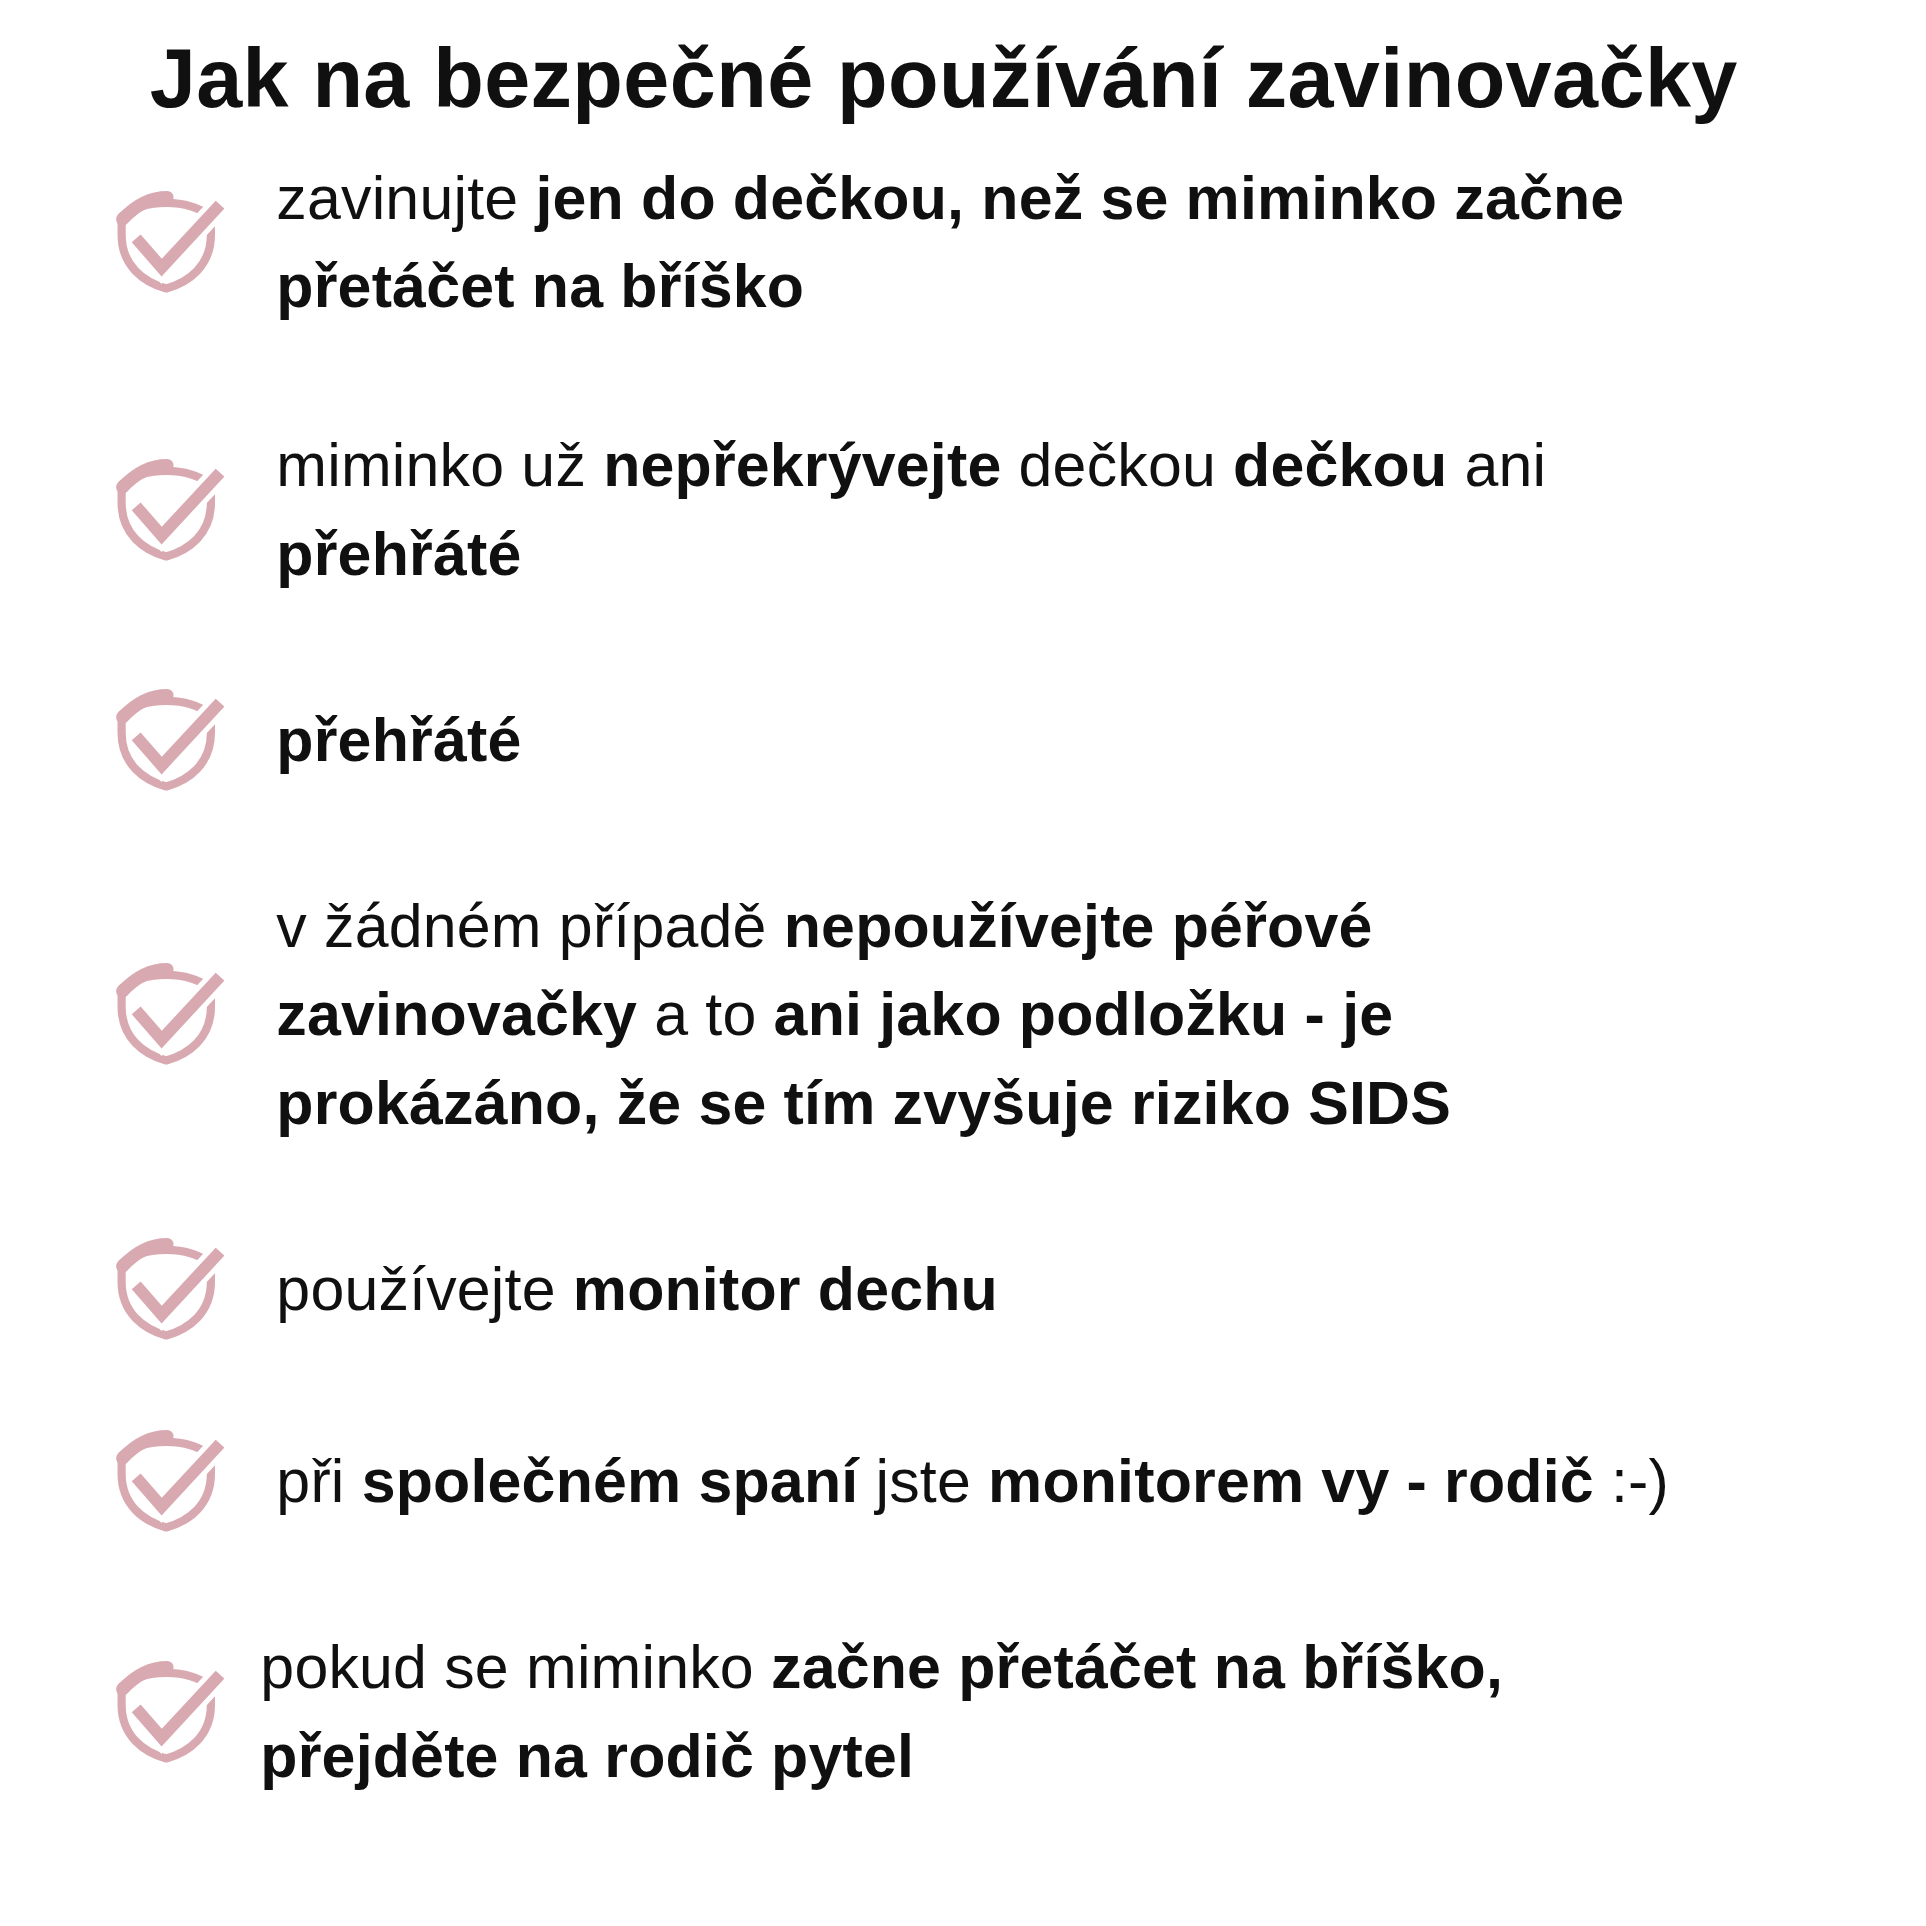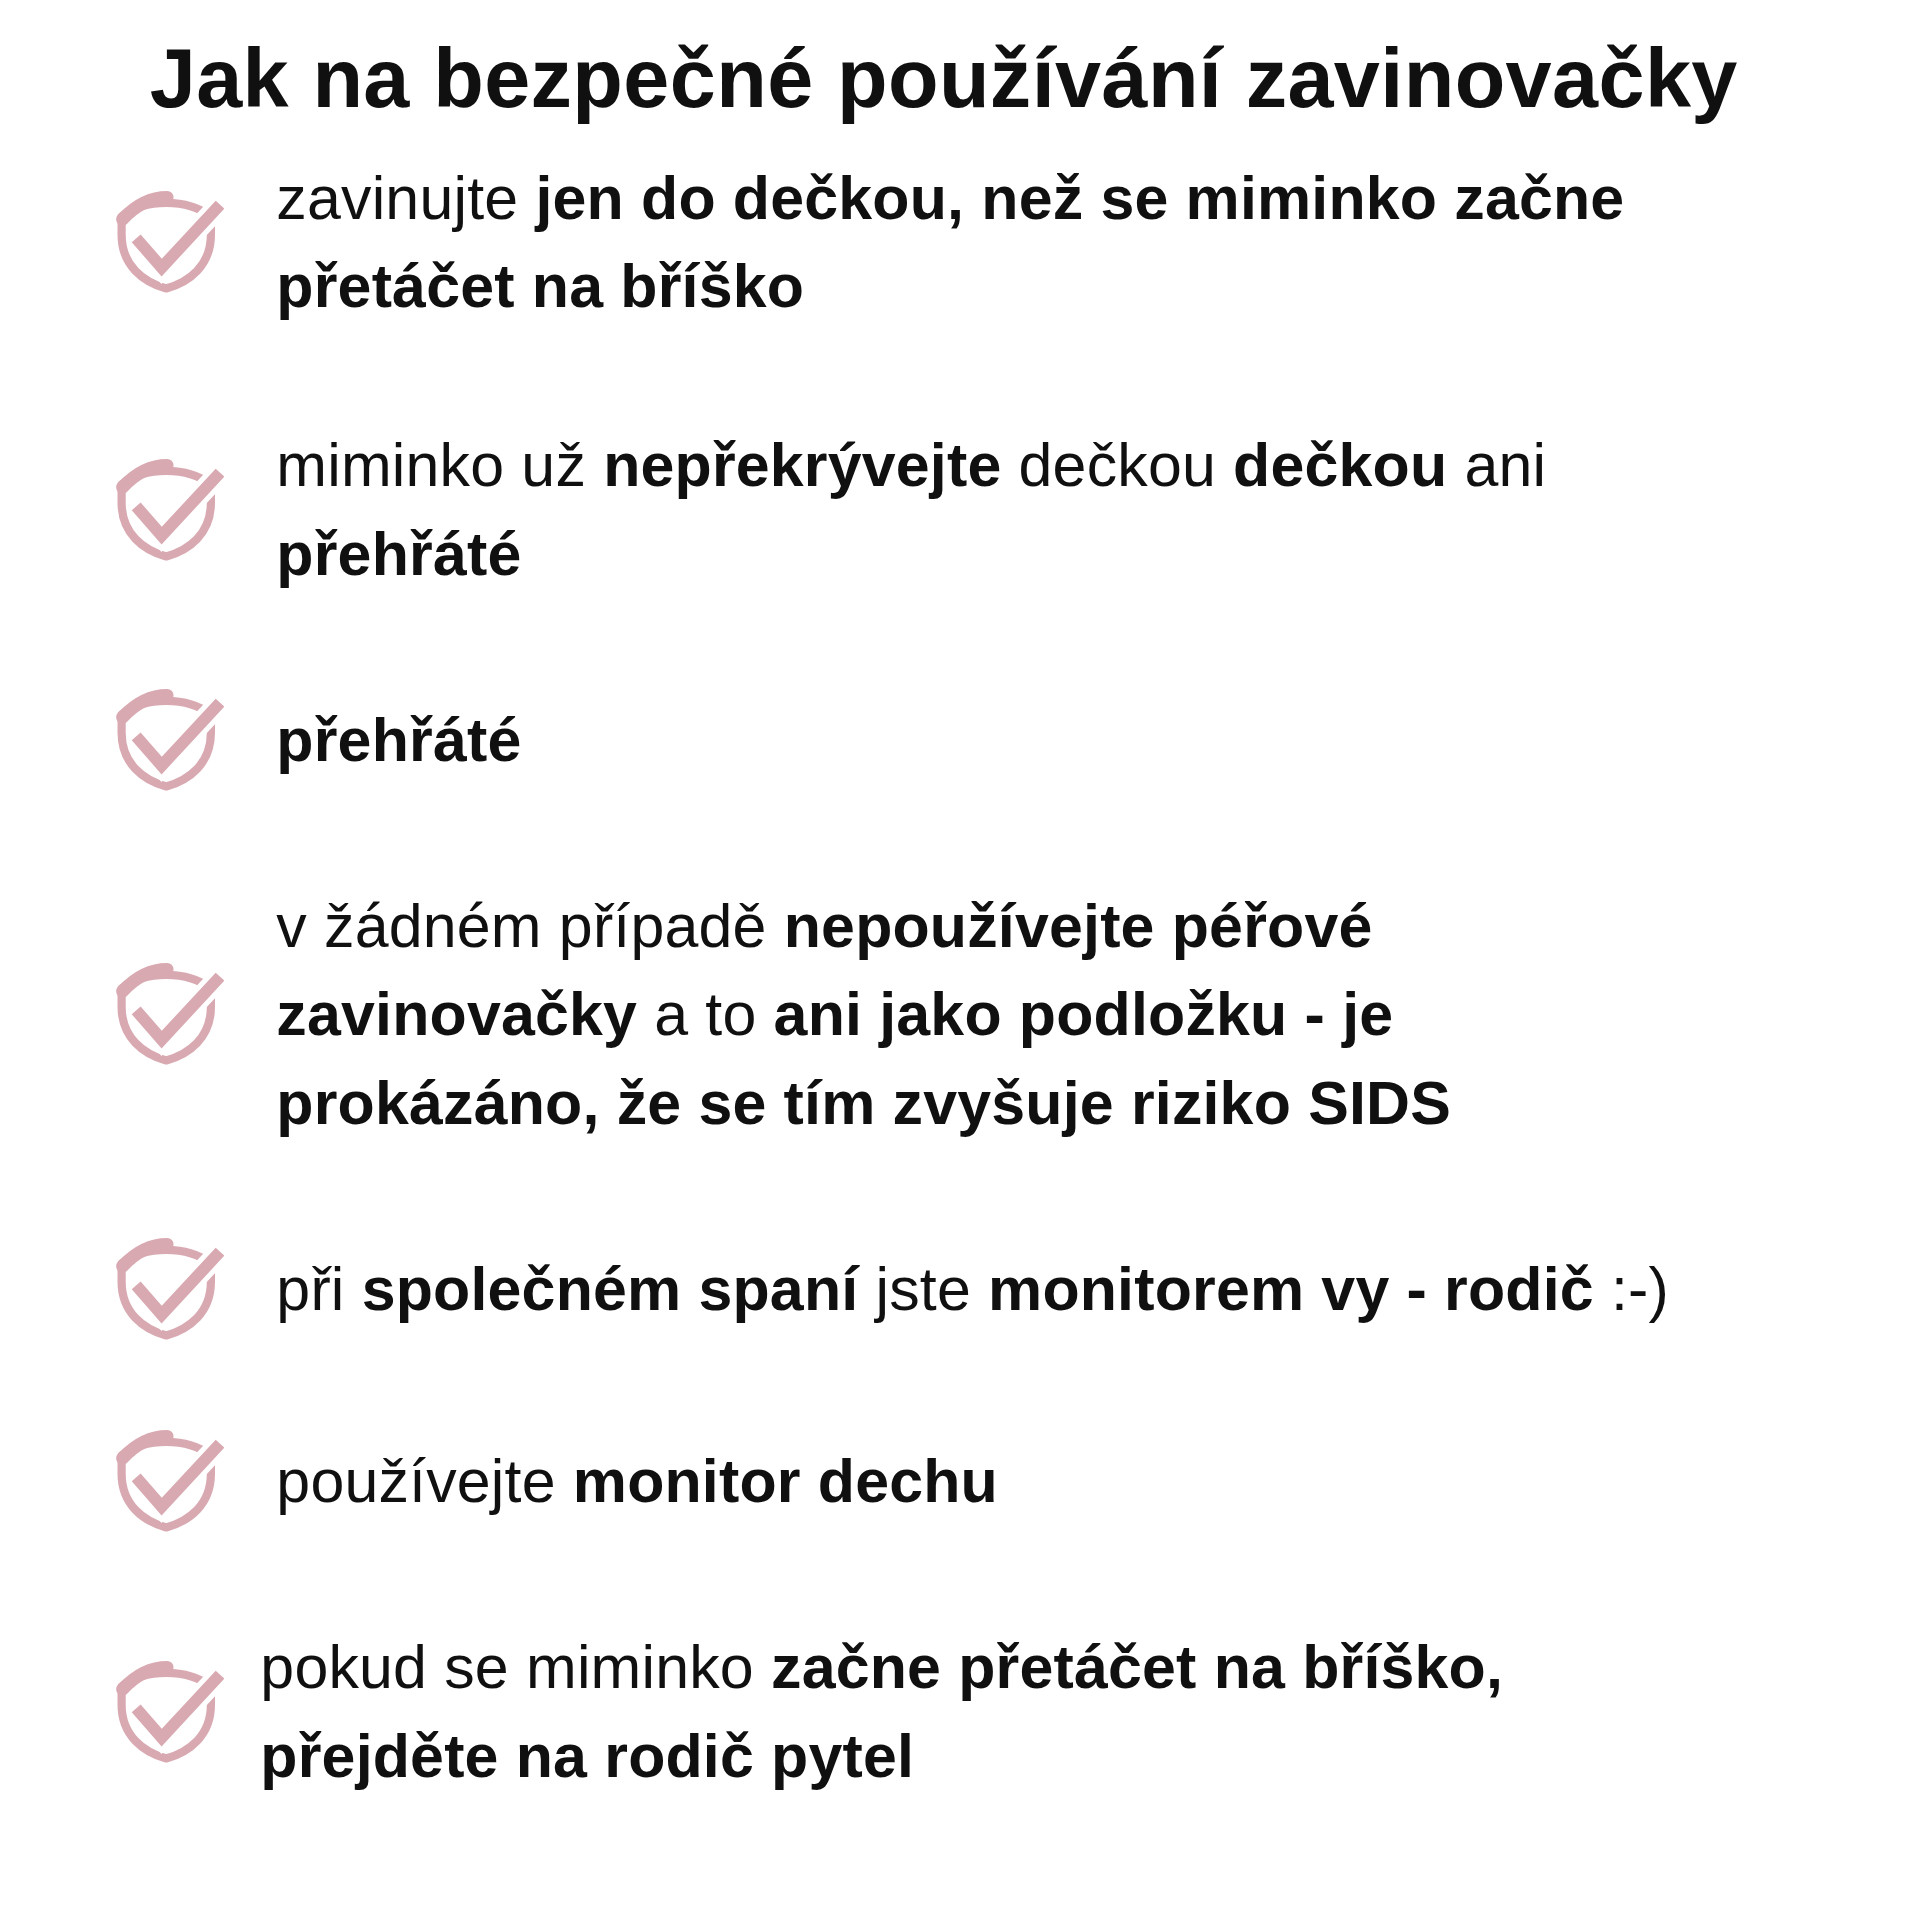--- a/index.html
+++ b/index.html
@@ -149,39 +149,39 @@
         <path d="M14 28 C 40 8 86 8 112 28 L112 48 C 112 82 88 100 63 107 C 38 100 14 82 14 48 Z" stroke="currentColor" stroke-width="9" stroke-linejoin="round"></path>
 
         <path d="M15 31 C 32 13 50 7 64 7" stroke="currentColor" stroke-width="14" stroke-linecap="round"></path>
 
         <polyline points="30,52 58,84 121,16" stroke="var(--bg)" stroke-width="24" stroke-linejoin="miter"></polyline>
 
         <polyline points="30,52 58,84 122,15" stroke="currentColor" stroke-width="13" stroke-linejoin="miter" stroke-linecap="butt"></polyline>
       </svg>
     </span>
     <div class="text">
+          <div class="line"><span class="regular">používejte </span><span class="bold">monitor dechu</span></div>
+        </div>
+  </li>
+
+  <li class="item">
+    <span class="icon">
+      <svg viewBox="0 0 126 112" xmlns="http://www.w3.org/2000/svg" fill="none" aria-hidden="true">
+
+        <path d="M14 28 C 40 8 86 8 112 28 L112 48 C 112 82 88 100 63 107 C 38 100 14 82 14 48 Z" stroke="currentColor" stroke-width="9" stroke-linejoin="round"></path>
+
+        <path d="M15 31 C 32 13 50 7 64 7" stroke="currentColor" stroke-width="14" stroke-linecap="round"></path>
+
+        <polyline points="30,52 58,84 121,16" stroke="var(--bg)" stroke-width="24" stroke-linejoin="miter"></polyline>
+
+        <polyline points="30,52 58,84 122,15" stroke="currentColor" stroke-width="13" stroke-linejoin="miter" stroke-linecap="butt"></polyline>
+      </svg>
+    </span>
+    <div class="text">
           <div class="line"><span class="regular">při </span><span class="bold">společném spaní</span><span class="regular"> jste </span><span class="bold">monitorem vy - rodič</span><span class="regular"> :-)</span></div>
-        </div>
-  </li>
-
-  <li class="item">
-    <span class="icon">
-      <svg viewBox="0 0 126 112" xmlns="http://www.w3.org/2000/svg" fill="none" aria-hidden="true">
-
-        <path d="M14 28 C 40 8 86 8 112 28 L112 48 C 112 82 88 100 63 107 C 38 100 14 82 14 48 Z" stroke="currentColor" stroke-width="9" stroke-linejoin="round"></path>
-
-        <path d="M15 31 C 32 13 50 7 64 7" stroke="currentColor" stroke-width="14" stroke-linecap="round"></path>
-
-        <polyline points="30,52 58,84 121,16" stroke="var(--bg)" stroke-width="24" stroke-linejoin="miter"></polyline>
-
-        <polyline points="30,52 58,84 122,15" stroke="currentColor" stroke-width="13" stroke-linejoin="miter" stroke-linecap="butt"></polyline>
-      </svg>
-    </span>
-    <div class="text">
-          <div class="line"><span class="regular">používejte </span><span class="bold">monitor dechu</span></div>
         </div>
   </li>
 
   <li class="item">
     <span class="icon">
       <svg viewBox="0 0 126 112" xmlns="http://www.w3.org/2000/svg" fill="none" aria-hidden="true">
 
         <path d="M14 28 C 40 8 86 8 112 28 L112 48 C 112 82 88 100 63 107 C 38 100 14 82 14 48 Z" stroke="currentColor" stroke-width="9" stroke-linejoin="round"></path>
 
         <path d="M15 31 C 32 13 50 7 64 7" stroke="currentColor" stroke-width="14" stroke-linecap="round"></path>

